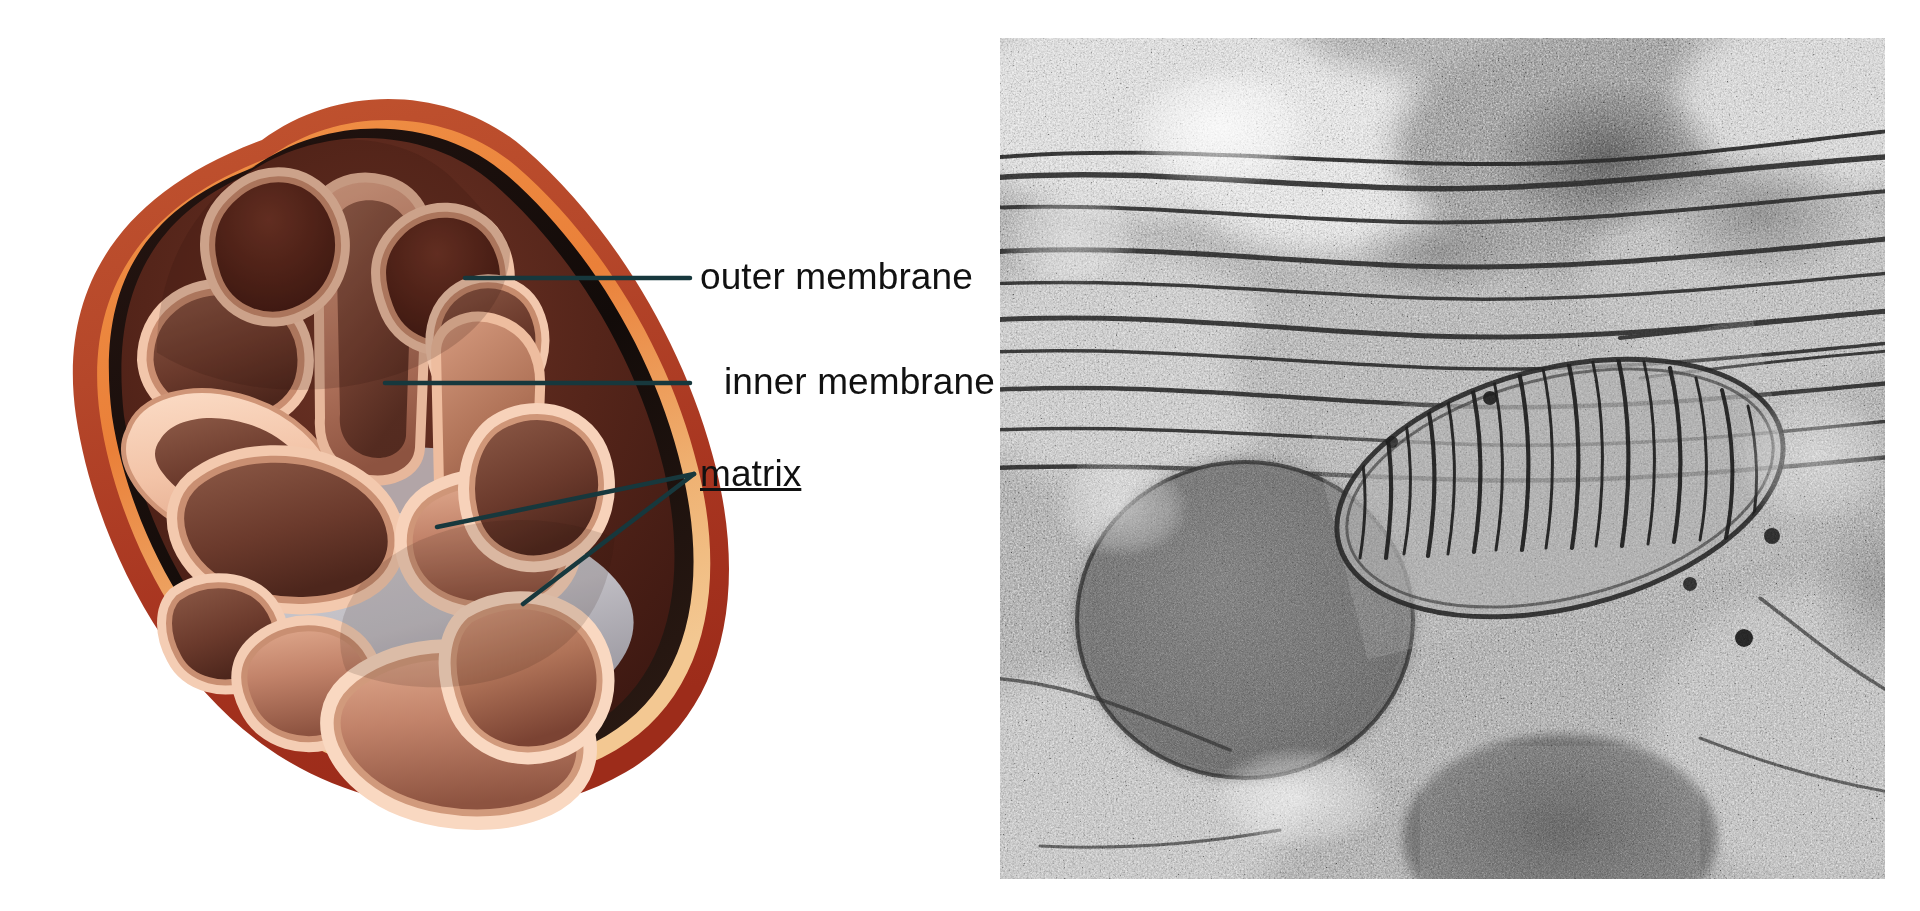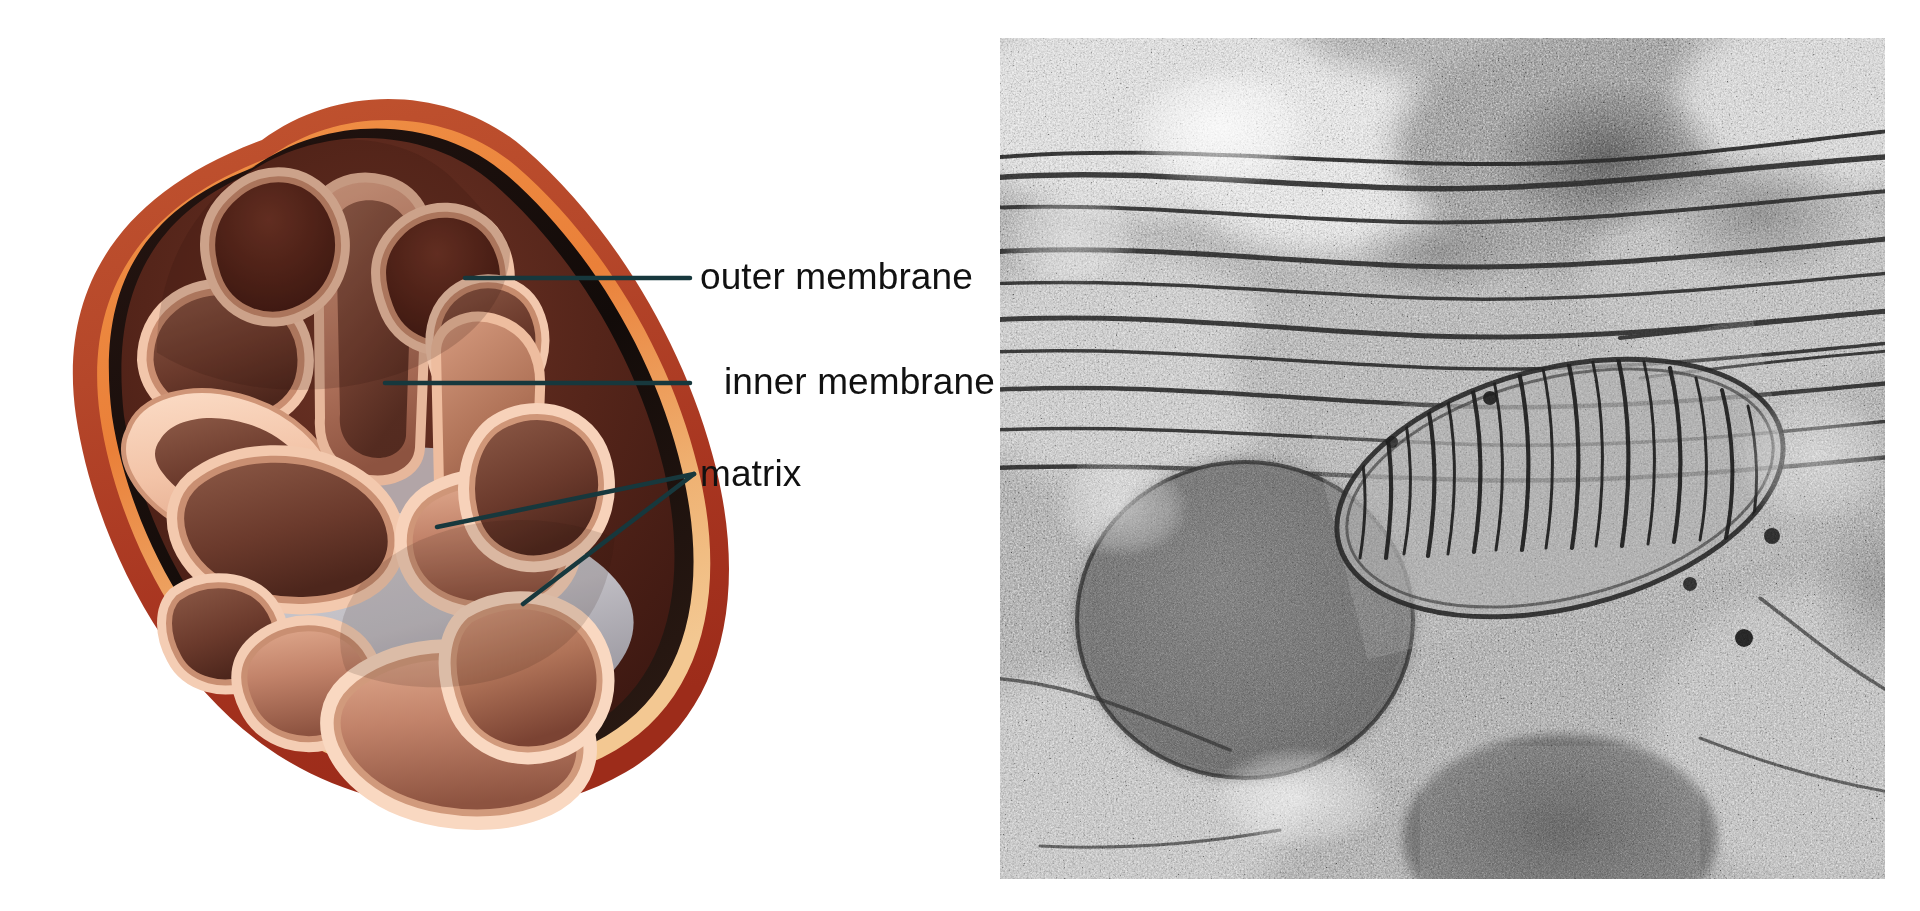--- a/index.html
+++ b/index.html
@@ -9,21 +9,21 @@
 
   
   #diagram-panel{position:absolute;left:0;top:0;width:1000px;height:911px;}
   #diagram-svg{position:absolute;left:0;top:0;width:1000px;height:911px;}
 
   
   .label{position:absolute;color:#111111;font-size:37px;line-height:1;
          white-space:nowrap;letter-spacing:.1px;}
   #label-outer{left:700px;top:258px;}
   #label-inner{left:700px;top:363px;margin-left:24px;}
-  #label-matrix{left:700px;top:455px;}
+  #label-matrix{left:700px;top:455px;text-decoration:underline;}
 
   
   #micrograph-panel{position:absolute;left:1000px;top:38px;
       width:885px;height:841px;overflow:hidden;background:#8c8c8c;}
   #micrograph-svg{position:absolute;left:0;top:0;width:885px;height:841px;}
 </style>
 </head>
 <body>
 
 <div id="stage">

